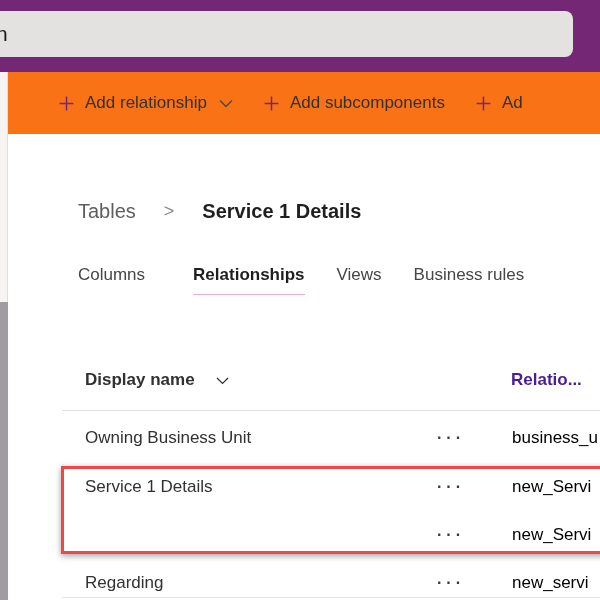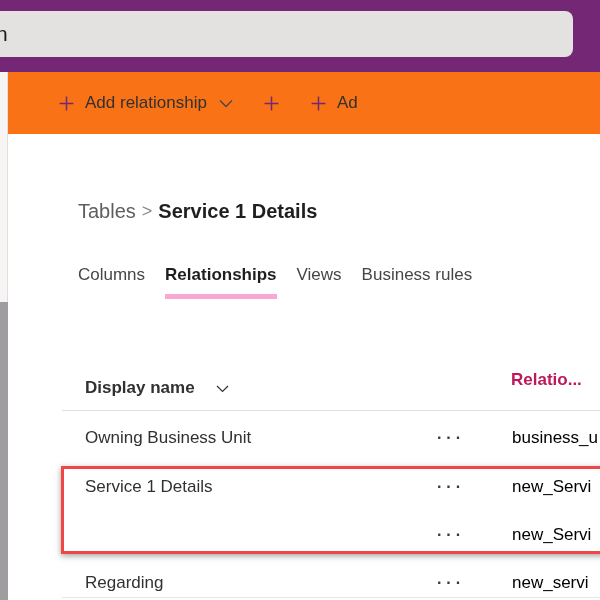--- a/index.html
+++ b/index.html
@@ -30,34 +30,34 @@
   .toolbar {
     position:absolute; left:8px; top:72px; width:592px; height:62px;
     background:#f97316; display:flex; align-items:center;
     padding-left:50px; gap:30px; overflow:hidden; white-space:nowrap;
   }
   .tb-btn { display:flex; align-items:center; gap:10px; font-size:17px; color:#323130; cursor:pointer; flex:0 0 auto; }
   .tb-btn .plus { display:flex; }
   .tb-btn .chev { display:flex; margin-left:2px; }
 
   
-  .breadcrumb { position:absolute; left:78px; top:200px; display:flex; align-items:center; gap:6px; font-size:20px; }
+  .breadcrumb { position:absolute; left:78px; top:200px; display:flex; align-items:center; gap:28px; font-size:20px; }
   .crumb-parent { color:#605e5c; cursor:pointer; }
   .crumb-sep { color:#8a8886; font-size:18px; }
   .crumb-current { color:#201f1e; font-weight:700; }
 
   
-  .tabs { position:absolute; left:78px; top:265px; display:flex; gap:20px; font-size:17px; }
+  .tabs { position:absolute; left:78px; top:265px; display:flex; gap:32px; font-size:17px; }
   .tab { color:#484644; padding-bottom:9px; cursor:pointer; }
-  .tab.active { color:#201f1e; font-weight:700; border-bottom:5px solid #f9a8d4; }
+  .tab.active { color:#201f1e; font-weight:700; border-bottom:1px solid #f9a8d4;margin-left:16px; }
 
   
   .thead { position:absolute; left:0; top:356px; width:600px; height:48px; }
-  .th-display { position:absolute; left:85px; top:8px; height:48px; line-height:48px; font-weight:700; font-size:17px; color:#323130; display:flex; align-items:flex-end; gap:21px; cursor:pointer; }
-  .th-rel { position:absolute; left:511px; top:0; height:48px; line-height:48px; font-weight:700; font-size:17px; color:#be185d; white-space:nowrap; }
+  .th-display { position:absolute; left:85px; top:0; height:48px; line-height:48px; font-weight:700; font-size:17px; color:#323130; display:flex; align-items:flex-end; gap:21px; cursor:pointer; }
+  .th-rel { position:absolute; left:511px; top:0; height:48px; line-height:48px; font-weight:700; font-size:17px; color:#4c1d95; white-space:nowrap; }
   .divider { position:absolute; left:62px; right:0; height:1px; background:#e1dfdd; }
   .divider.header-div { top:410px; }
   .divider.bottom-div { top:597px; background:#e8e6e4; }
 
   .row { position:absolute; left:0; width:492px; height:48px; line-height:48px; font-size:17px; cursor:pointer; }
   .row .name { position:absolute; left:85px; color:#323130; white-space:nowrap; }
   .row .more { position:absolute; left:436px; width:30px; text-align:center; color:#3b3a39; letter-spacing:4px; font-weight:700; font-size:16px; cursor:pointer; }
   .row .rel  { position:absolute; left:512px; color:#000000; white-space:nowrap; }
 
   
@@ -92,20 +92,21 @@
           <path d="M1 1.5l6 6 6-6" fill="none" stroke="#484644" stroke-width="1.3"></path>
         </svg>
     </span>
   </div>
   <div class="tb-btn">
     <span class="plus">
       <svg width="17" height="17" viewBox="0 0 16 16">
           <path d="M8 1.5v13M1.5 8h13" stroke="#742774" stroke-width="1.4" fill="none"></path>
         </svg>
     </span>
+    <span>Add subcomponents</span>
   </div>
   <div class="tb-btn">
     <span class="plus">
       <svg width="17" height="17" viewBox="0 0 16 16">
           <path d="M8 1.5v13M1.5 8h13" stroke="#742774" stroke-width="1.4" fill="none"></path>
         </svg>
     </span>
     <span>Ad</span>
   </div>
 </div>

